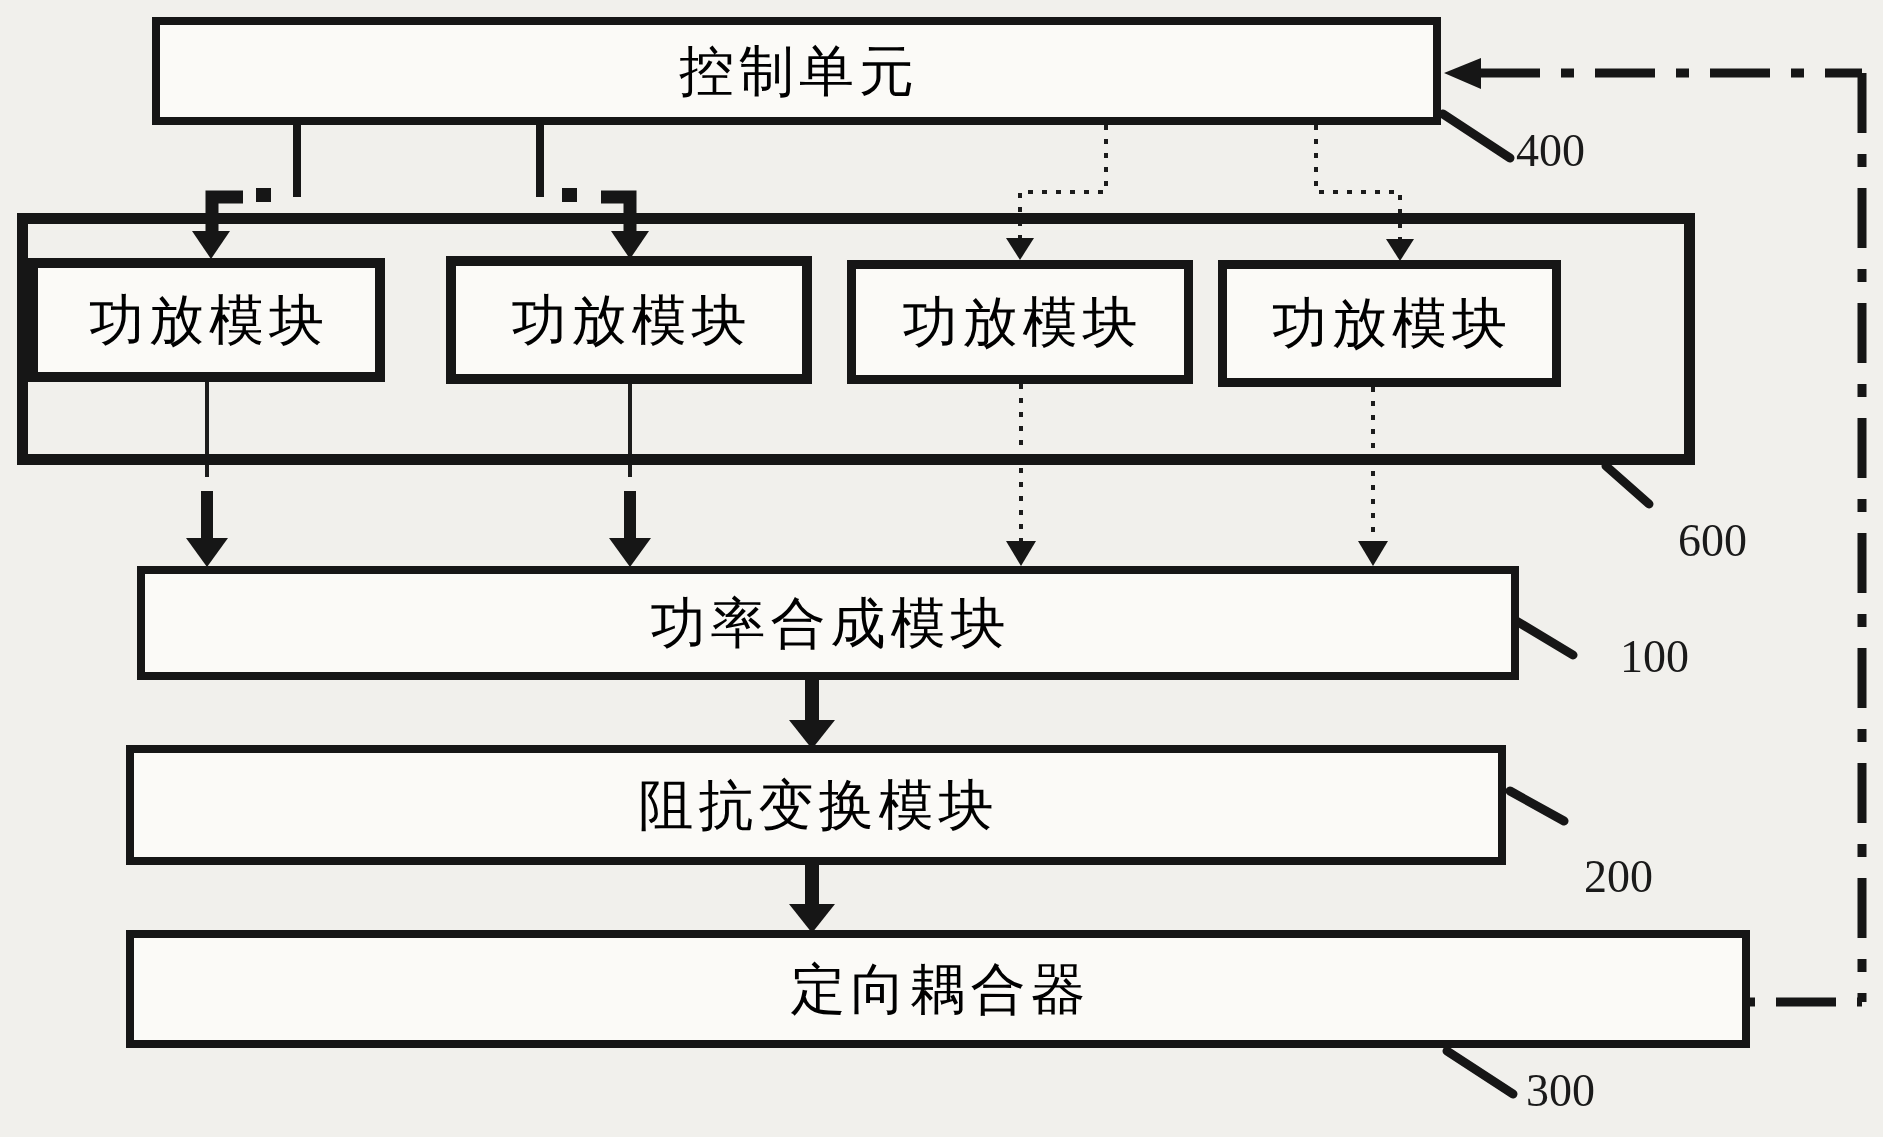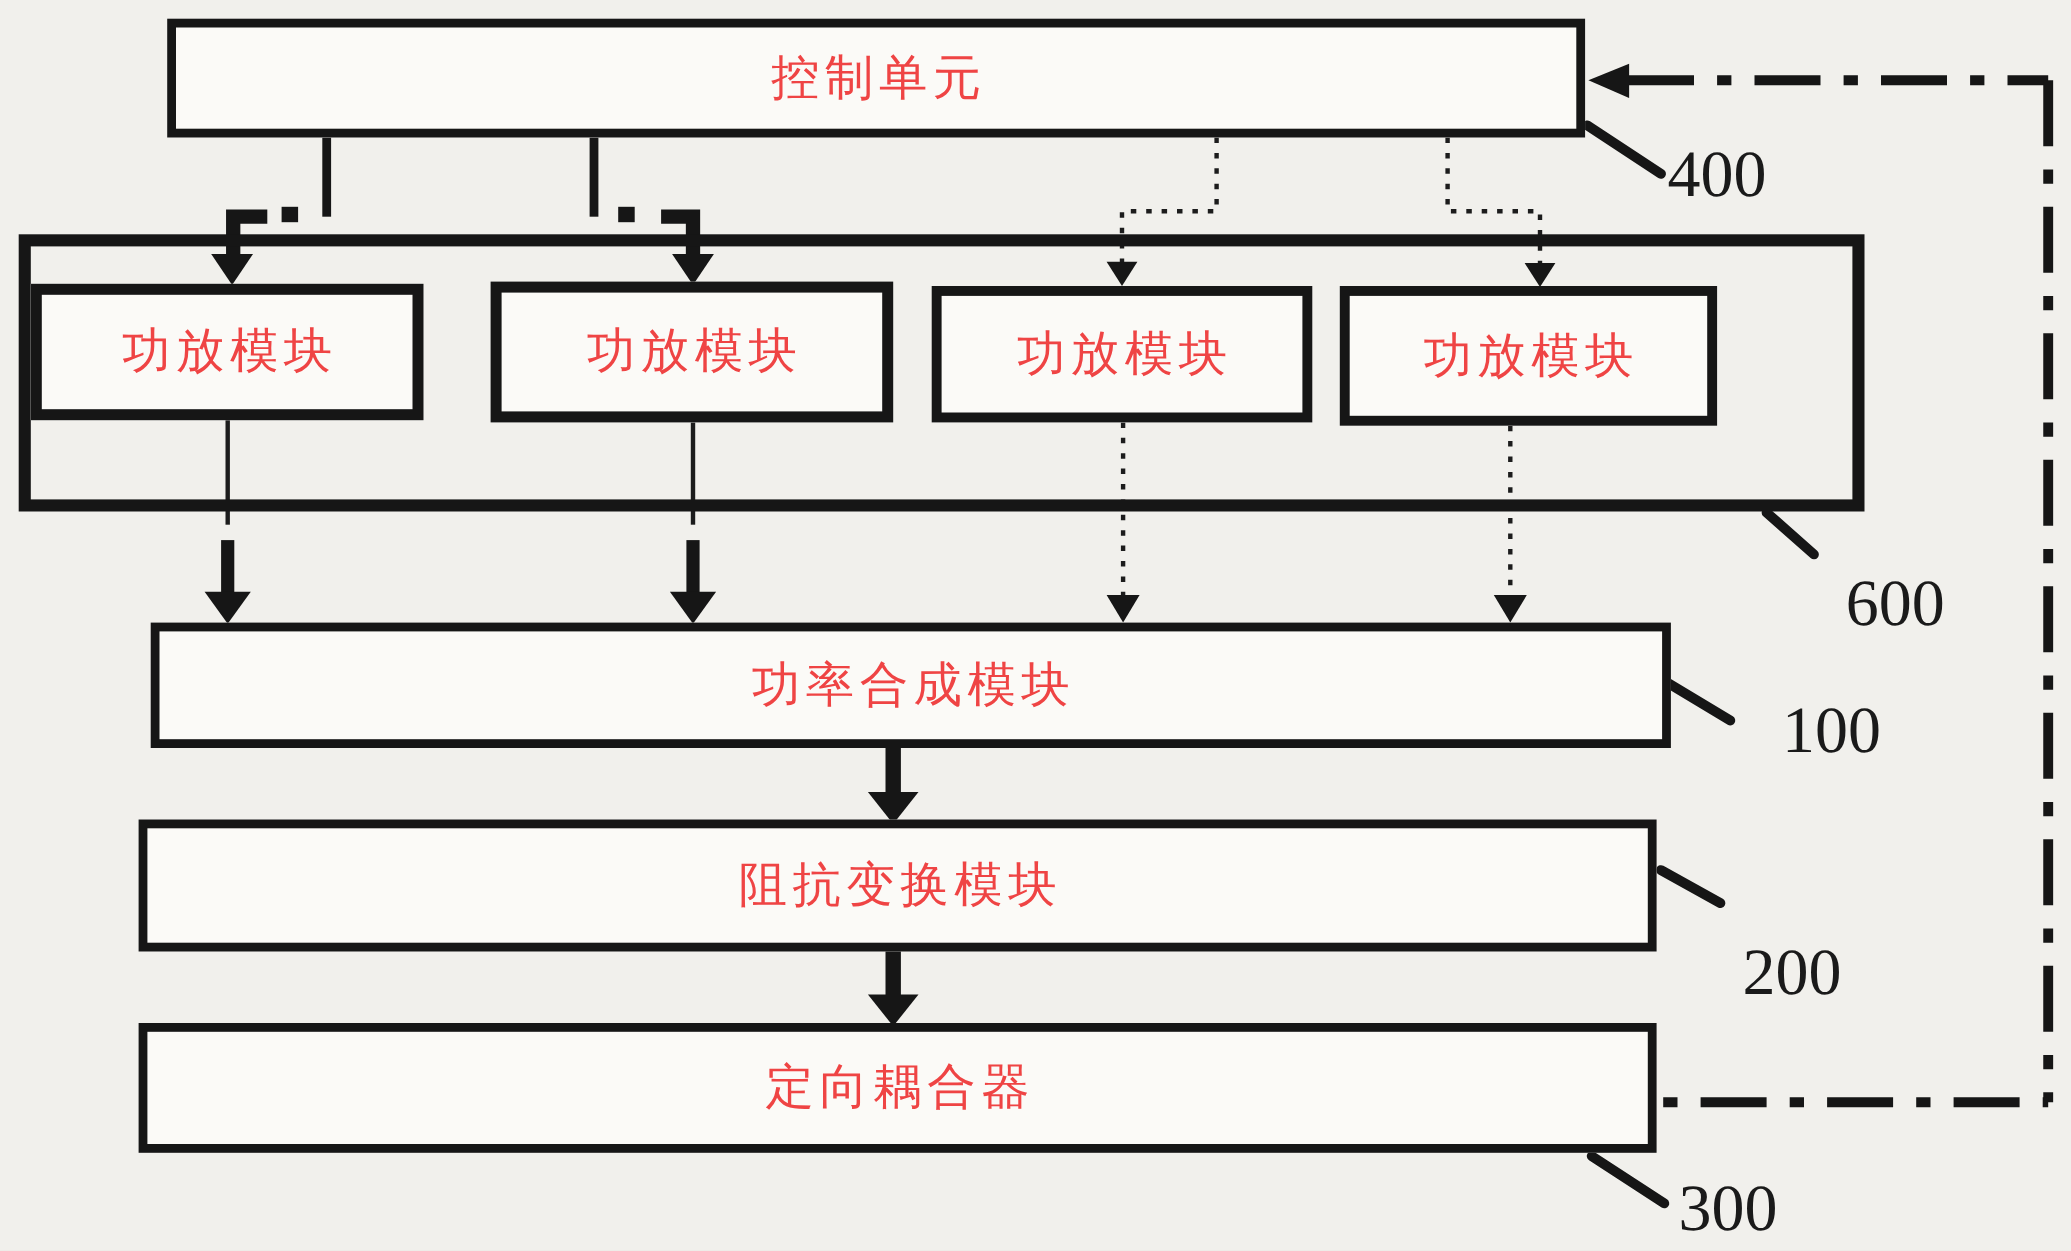--- a/index.html
+++ b/index.html
@@ -25,41 +25,41 @@
   .box {
     position: absolute;
     box-sizing: border-box;
     background: #fbfaf7;
     border: 8px solid #161616;
     display: flex;
     align-items: center;
     justify-content: center;
   }
   .box .cjk {
-    color: #ef4444;
-    font-size: 44px;
+    color: #000000;
+    font-size: 55px;
     letter-spacing: 5px;
     white-space: nowrap;
     line-height: 1;
     padding-left: 5px; 
   }
   .box-control   { left: 152px; top: 17px;  width: 1289px; height: 108px; border-width: 8px; }
   .box-container { left: 17px;  top: 213px; width: 1678px; height: 252px; border-width: 11px; background: transparent; }
   .box-amp1 { left: 28px;   top: 258px; width: 357px; height: 124px; border-width: 10px; }
   .box-amp2 { left: 446px;  top: 256px; width: 366px; height: 128px; border-width: 10px; }
   .box-amp3 { left: 847px;  top: 260px; width: 346px; height: 124px; border-width: 9px; }
   .box-amp4 { left: 1218px; top: 260px; width: 343px; height: 127px; border-width: 9px; }
   .box-combiner  { left: 125px; top: 566px; width: 1382px; height: 114px; margin-left: 12px; }
   .box-impedance { left: 126px; top: 745px; width: 1380px; height: 120px; }
-  .box-coupler   { left: 126px; top: 930px; width: 1380px; height: 118px; }
+  .box-coupler   { left: 126px; top: 930px; width: 1624px; height: 118px; }
   .ref {
     position: absolute;
     color: #1a1a1a;
     font-family: "Liberation Serif", "DejaVu Serif", serif;
-    font-size: 60px;
+    font-size: 46px;
     line-height: 1;
     white-space: nowrap;
   }
   .ref-400 { left: 1516px; top: 128px; }
   .ref-600 { left: 1638px; top: 518px; margin-left: 40px; }
   .ref-100 { left: 1620px; top: 634px; }
   .ref-200 { left: 1584px; top: 810px; margin-top: 44px; }
   .ref-300 { left: 1526px; top: 1068px; }
 </style>
 </head>

